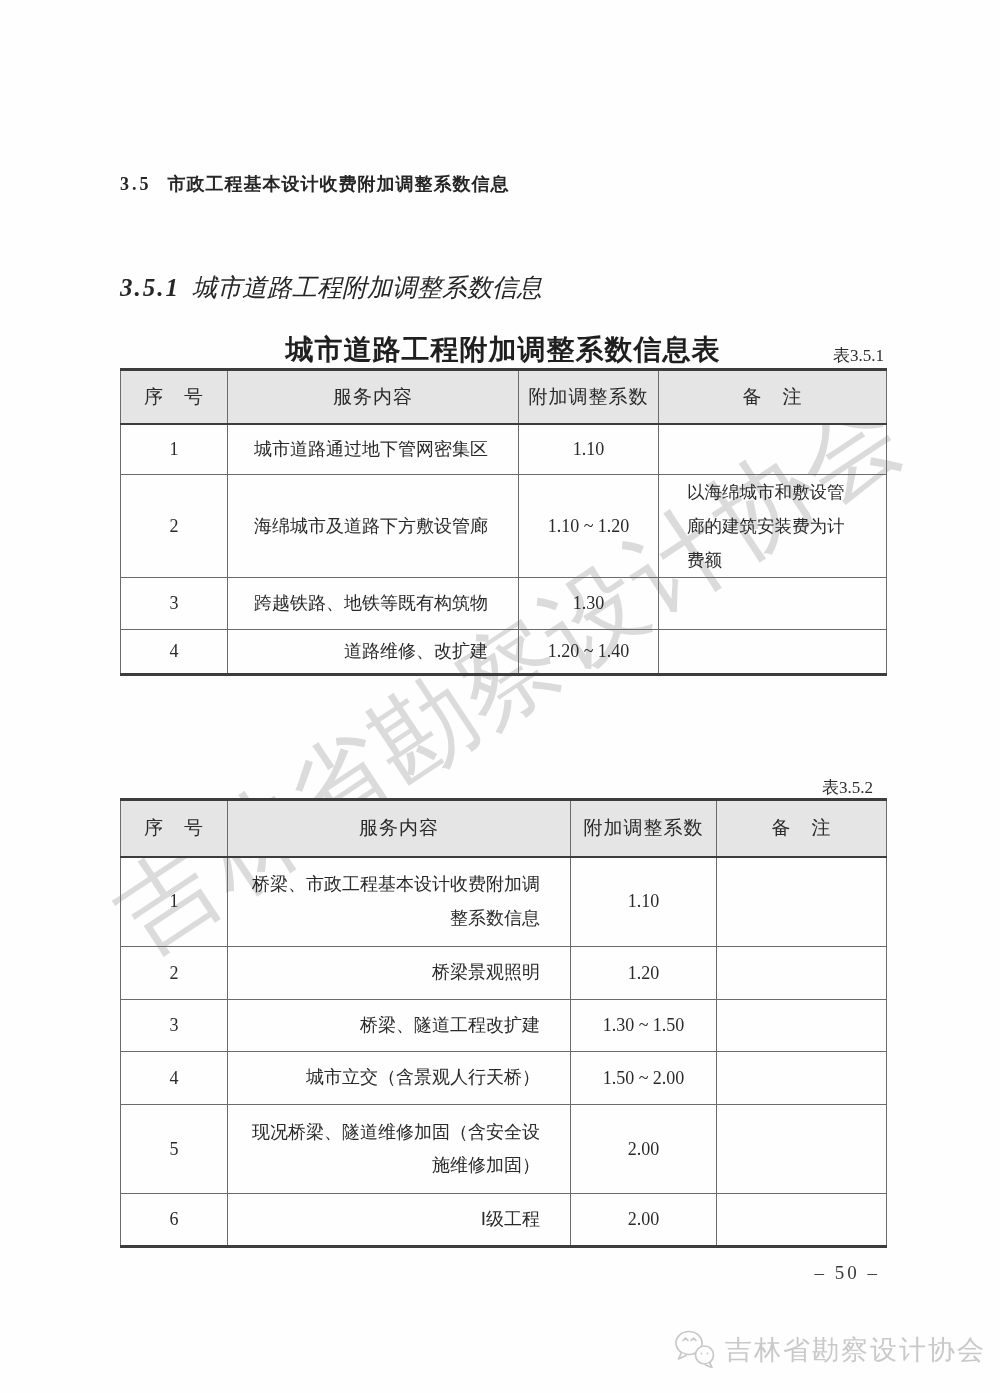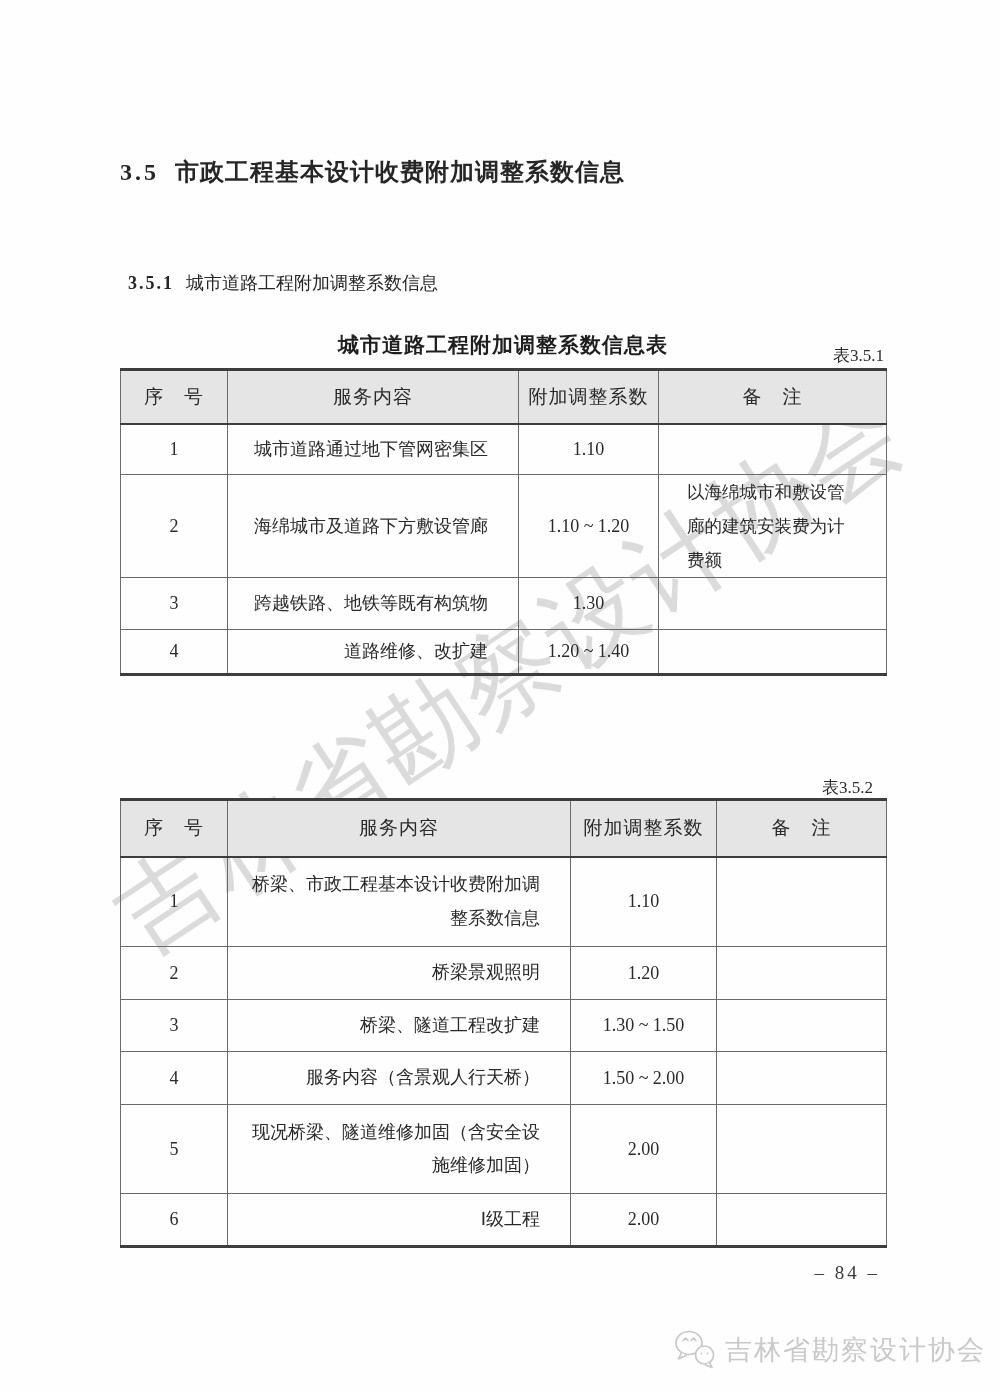--- a/index.html
+++ b/index.html
@@ -11,30 +11,30 @@
   }
   
   .watermark {
     position:absolute; left:118px; top:842px; z-index:0;
     font-size:100px; line-height:110px; white-space:nowrap;
     letter-spacing:2px; color:rgba(168,168,168,0.40);
     transform:rotate(-33.5deg); transform-origin:55px 55px;
     pointer-events:none; user-select:none;
   }
   
-  .chapter { position:absolute; left:120px; top:156px; z-index:1;
-    font-size:24px; font-weight:bold; letter-spacing:1px; }
+  .chapter { position:absolute; left:120px; top:172px; z-index:1;
+    font-size:18px; font-weight:bold; letter-spacing:1px; }
   .chapter .num { letter-spacing:3px; margin-right:16px; }
-  .section-heading { position:absolute; left:128px; z-index:1; font-size:18px; }
+  .section-heading { position:absolute; left:120px; z-index:1; font-size:25px;font-style:italic; }
   .section-heading .num { font-weight:bold; letter-spacing:2px; margin-right:12px; }
   #sec1-heading { top:271px; }
   #sec2-heading { top:703px; }
   .table-title { position:absolute; left:120px; width:766px; z-index:1;
     text-align:center; font-family:"Liberation Sans", sans-serif;
-    font-weight:bold; font-size:21px; letter-spacing:1px; color:#1f1f1f; }
+    font-weight:bold; font-size:28px; letter-spacing:1px; color:#1f1f1f; }
   #t1-title { top:331px; }
   #t2-title { top:761px; }
   .table-label { position:absolute; z-index:1; font-size:17px; color:#2c2c2c; }
   #t1-label { top:344px; right:116px; }
   #t2-label { top:776px; right:127px; }
   
   table.coef {
     position:absolute; left:120px; z-index:1; width:766px;
     border-collapse:collapse; table-layout:fixed;
     font-size:18px; color:#2a2a2a;
@@ -152,40 +152,40 @@
         <td class="c-remark"></td>
       </tr>
       <tr style="height:52px">
         <td class="c-no">3</td>
         <td class="c-service">桥梁、隧道工程改扩建</td>
         <td class="c-coef">1.30 ~ 1.50</td>
         <td class="c-remark"></td>
       </tr>
       <tr style="height:53px">
         <td class="c-no">4</td>
-        <td class="c-service">服务内容（含景观人行天桥）</td>
+        <td class="c-service">城市立交（含景观人行天桥）</td>
         <td class="c-coef">1.50 ~ 2.00</td>
         <td class="c-remark"></td>
       </tr>
       <tr style="height:89px">
         <td class="c-no">5</td>
         <td class="c-service">现况桥梁、隧道维修加固（含安全设施维修加固）</td>
         <td class="c-coef">2.00</td>
         <td class="c-remark"></td>
       </tr>
       <tr style="height:53px">
         <td class="c-no">6</td>
         <td class="c-service">Ⅰ级工程</td>
         <td class="c-coef">2.00</td>
         <td class="c-remark"></td>
       </tr>
     </tbody>
   </table>
 
-  <div class="page-number">– 84 –</div>
+  <div class="page-number">– 50 –</div>
 
   <div class="brand">
     <svg class="brand-icon" viewBox="0 0 48 48" fill="none" stroke="#c8c8c8" stroke-width="1.7" stroke-linecap="round" stroke-linejoin="round">
       <ellipse cx="18" cy="17" rx="13" ry="11.5" fill="#ffffff"></ellipse>
       <path d="M10.5 26.5 L7.5 33 L15 29.5" fill="#ffffff"></path>
       <path d="M12 14.5 l2.5 -2.5 2.5 2.5"></path>
       <path d="M20 14.5 l2.5 -2.5 2.5 2.5"></path>
       <circle cx="33.5" cy="29" r="9" fill="#ffffff"></circle>
       <path d="M38.5 36.5 L41 41.5 L34.5 39" fill="#ffffff"></path>
       <circle cx="30.5" cy="27.5" r="0.9" fill="#c8c8c8" stroke="none"></circle>

